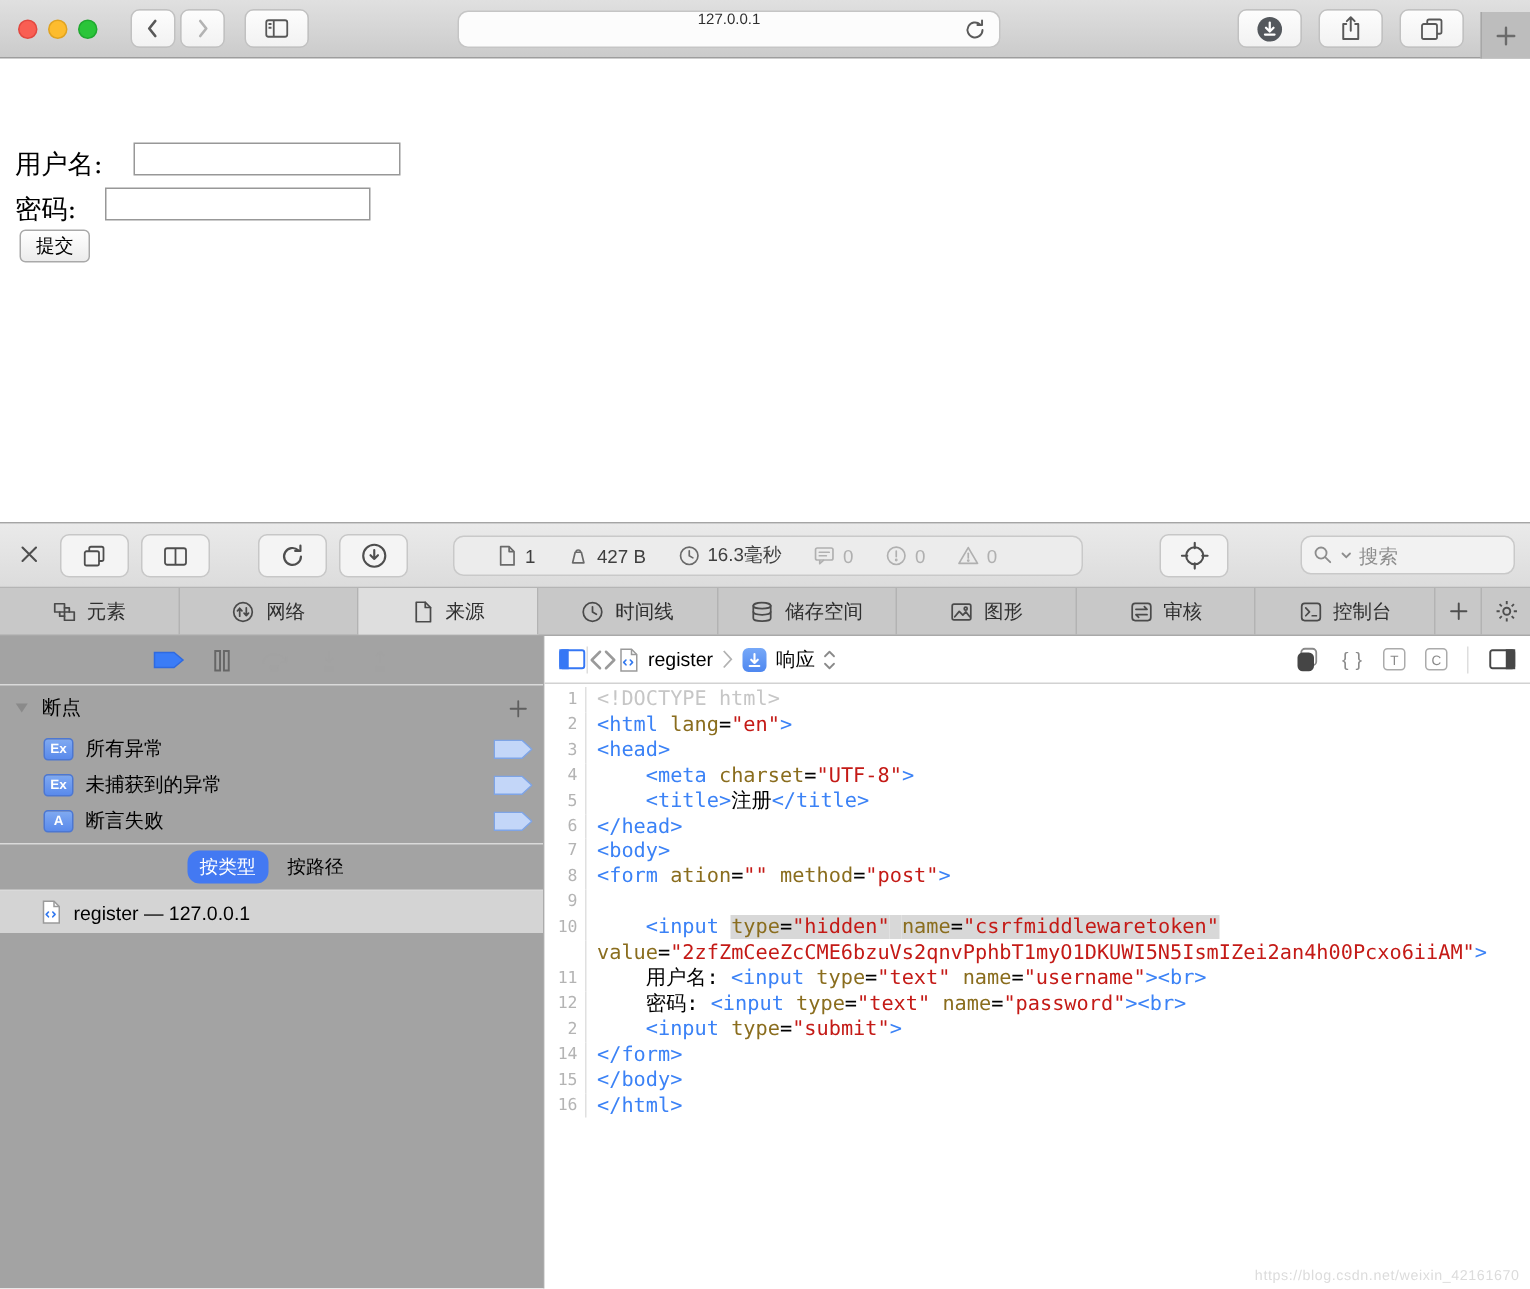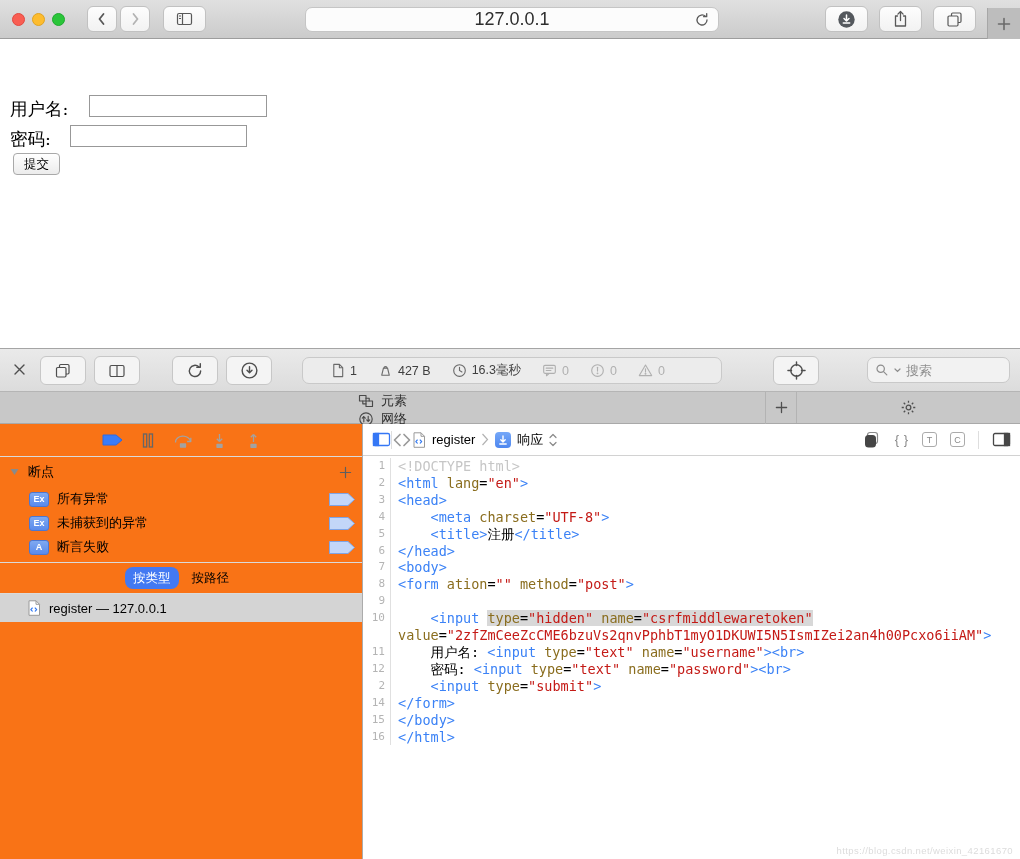--- a/index.html
+++ b/index.html
@@ -15,23 +15,23 @@
   .light { width:13px; height:13px; border-radius:50%; }
   .light.red { background:#f95e53; border:1px solid #e24840; }
   .light.yellow { background:#fdbc2e; border:1px solid #e0a321; }
   .light.green { background:#2ac539; border:1px solid #1fa92f; }
   .nav-group { margin-left:22px; display:flex; gap:3px; }
   .tb-btn { height:26px; border:1px solid #c1c1c1; border-radius:6px;
     background:linear-gradient(#fdfdfd,#f2f2f2); display:flex; align-items:center; justify-content:center; }
   .tb-btn.nav { width:30px; }
   .tb-btn.wide { width:43px; }
   .sidebar-toggle-btn { margin-left:13px; }
-  .url-field { position:absolute; left:305px; top:7px; width:414px; height:25px;
+  .url-field { position:absolute; left:305px; top:7px; width:362px; height:25px;
     background:#fcfcfc; border:1px solid #c5c5c5; border-radius:7px;
-    display:flex; align-items:center; justify-content:center; font-size:18px; color:#2e2e2e; }
+    display:flex; align-items:flex-start; justify-content:center; font-size:10px; color:#2e2e2e; }
   .url-reload { position:absolute; right:8px; top:4px; }
   .right-btns { position:absolute; right:44px; top:6px; display:flex; gap:11px; }
   .newtab-zone { position:absolute; right:0; top:8px; width:33px; height:31px;
     background:#bdbdbd; border-left:1px solid #a7a7a7;
     display:flex; align-items:center; justify-content:center; }
 
   
   .page { position:absolute; top:40px; left:0; right:0; height:308px; background:#fff;
     font-family:"DejaVu Serif","Liberation Serif",serif; }
   .form-label { position:absolute; font-size:17.5px; color:#000; }
@@ -66,31 +66,31 @@
   .search-field { position:absolute; left:867px; top:8px; width:143px; height:26px;
     border:1px solid #c9c9c9; border-radius:7px; background:#f2f2f2;
     display:flex; align-items:center; padding:0 7px; gap:5px; }
   .search-field input { border:none; outline:none; background:transparent; width:95px;
     font-size:13px; color:#3f3f3f; font-family:"Liberation Sans",sans-serif; }
   .search-field input::placeholder { color:#8d8d8d; }
 
   
   .insp-tabs { position:absolute; top:392px; left:0; right:0; height:32px;
     background:#c8c8c8; border-bottom:1px solid #a9a9a9; display:flex; }
-  .tab-strip { display:flex; width:766px;flex-direction:column; }
+  .tab-strip { display:flex; width:957px; }
   .tab { flex:1; display:flex; align-items:center; justify-content:center; gap:7px;
     border-right:1px solid #b3b3b3; font-size:13px; color:#2f2f2f; }
   .tab.active { background:#dedede; }
   .tab-extra { flex:1; display:flex; align-items:stretch; }
   .tab-plus { width:31px; display:flex; align-items:center; justify-content:center; border-right:1px solid #b3b3b3; }
   .tab-gear { flex:1; display:flex; align-items:center; justify-content:center; }
 
   
   .insp-body { position:absolute; top:424px; left:0; right:0; bottom:0; display:flex; }
-  .side { width:363px; border-right:1px solid #ababab; background:#f97316;
+  .side { width:363px; border-right:1px solid #ababab; background:#a3a3a3;
     display:flex; flex-direction:column; flex:none; }
   .debug-bar { height:33px; border-bottom:1px solid #dadada;
     display:flex; align-items:center; justify-content:center; gap:19px; }
   .bp-section { border-bottom:1px solid #dadada; padding-bottom:3px; }
   .bp-header { height:30px; display:flex; align-items:center; padding:0 10px; font-size:13px; color:#000; }
   .bp-header .tri { margin-right:9px; }
   .bp-add { margin-left:auto; }
   .bp-row { height:24px; display:flex; align-items:center; padding-left:29px; font-size:13px; color:#000; }
   .bp-badge { width:20px; height:15px; border-radius:3px;
     background:linear-gradient(#7fa9f1,#5a8aeb); border:1px solid #4c77d2;

